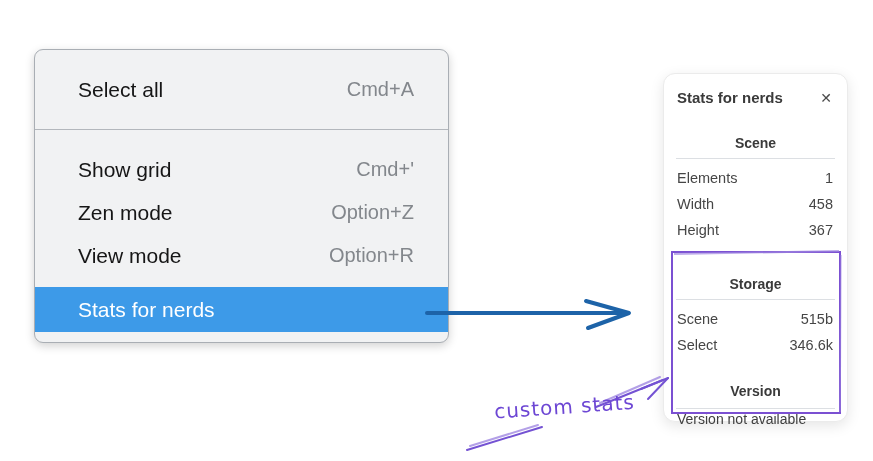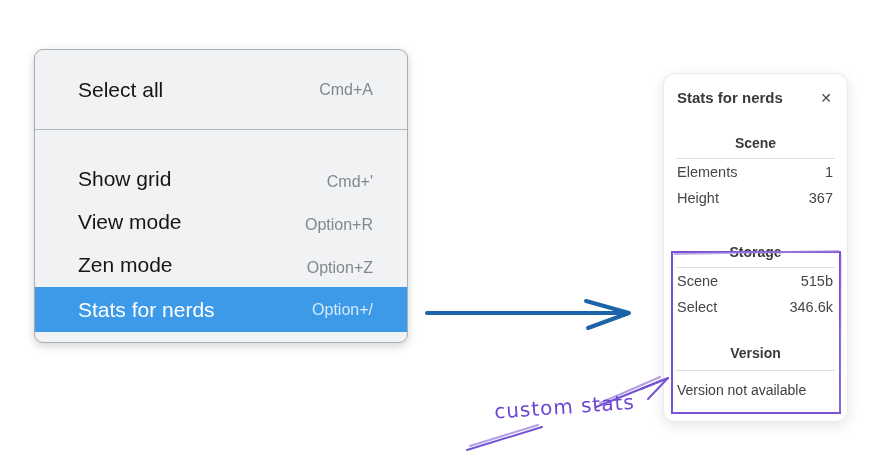--- a/index.html
+++ b/index.html
@@ -10,48 +10,48 @@
     height: 461px;
     background: #ffffff;
     font-family: "Liberation Sans", sans-serif;
     overflow: hidden;
   }
 
   
   .menu {
     position: absolute;
     left: 34px; top: 49px;
-    width: 374px; height: 294px;
+    width: 415px; height: 294px;
     background: #f1f2f3;
     border: 1px solid #a9aeb4;
     border-radius: 9px;
     box-shadow: 0 3px 10px rgba(0,0,0,0.18);
     z-index: 1;
   }
   .menu-item {
     display: flex;
     align-items: center;
     justify-content: space-between;
     padding: 0 34px 0 43px;
     font-size: 21px;
     color: #161616;
     cursor: default;
   }
   .menu-item .shortcut {
     color: #83878c;
-    font-size: 16px;
+    font-size: 20px;
   }
   .mi-first { height: 79px; }
   .menu-divider {
     border: none;
     border-top: 1px solid #b3b7bc;
     height: 0;
   }
   .menu-group { padding-top: 18px; }
-  .mi-reg { height: 43px; align-items: flex-end; }
+  .mi-reg { height: 43px; }
   .mi-selected {
     margin-top: 10px;
     height: 45px;
     background: #3d9ae8;
     color: #ffffff;
   }
   .mi-selected .shortcut { color: rgba(255,255,255,0.78); }
 
   
   .stats-panel {
@@ -96,32 +96,31 @@
   }
   .sh-scene   { margin-top: 26px; }
   .sh-storage { margin-top: 32px; }
   .sh-version { margin-top: 24px; }
   .panel-divider {
     border: none;
     border-top: 1px solid #dcdfe3;
     margin: 6px 12px 0 12px;
   }
   .dv-version { margin-top: 8px; }
-  .stat-rows { }
+  .stat-rows { margin-top: 6px; }
   .stat-row {
     display: flex;
     align-items: center;
     justify-content: space-between;
     height: 26px;
     padding: 0 14px 0 13px;
     font-size: 14.5px;
     color: #464646;
   }
   .version-note {
-    margin-top: 9px;
     padding: 0 13px;
     font-size: 14px;
     line-height: 20px;
     color: #3f3f3f;
     white-space: nowrap;
   }
 
   
   .overlay {
     position: absolute;
@@ -155,46 +154,49 @@
       <span>Select all</span>
       <span class="shortcut">Cmd+A</span>
     </div>
     <hr class="menu-divider">
     <div class="menu-group">
       <div class="menu-item mi-reg">
         <span>Show grid</span>
         <span class="shortcut">Cmd+'</span>
       </div>
       <div class="menu-item mi-reg">
+        <span>Zen mode</span>
+        <span class="shortcut">Option+Z</span>
+      </div>
+      <div class="menu-item mi-reg">
         <span>View mode</span>
         <span class="shortcut">Option+R</span>
       </div>
-      <div class="menu-item mi-reg">
-        <span>Zen mode</span>
-        <span class="shortcut">Option+Z</span>
-      </div>
       <div class="menu-item mi-selected">
         <span>Stats for nerds</span>
-        <span class="shortcut">Option+/</span>
       </div>
     </div>
   </div>
 
   <div class="stats-panel">
     <div class="panel-titlebar">
       <span class="panel-title">Stats for nerds</span>
       <button class="panel-close">✕</button>
     </div>
 
     <div class="section-header sh-scene">Scene</div>
     <hr class="panel-divider">
     <div class="stat-rows">
       <div class="stat-row">
         <span>Elements</span>
         <span>1</span>
+      </div>
+      <div class="stat-row">
+        <span>Width</span>
+        <span>458</span>
       </div>
       <div class="stat-row">
         <span>Height</span>
         <span>367</span>
       </div>
     </div>
 
     <div class="section-header sh-storage">Storage</div>
     <hr class="panel-divider">
     <div class="stat-rows">

